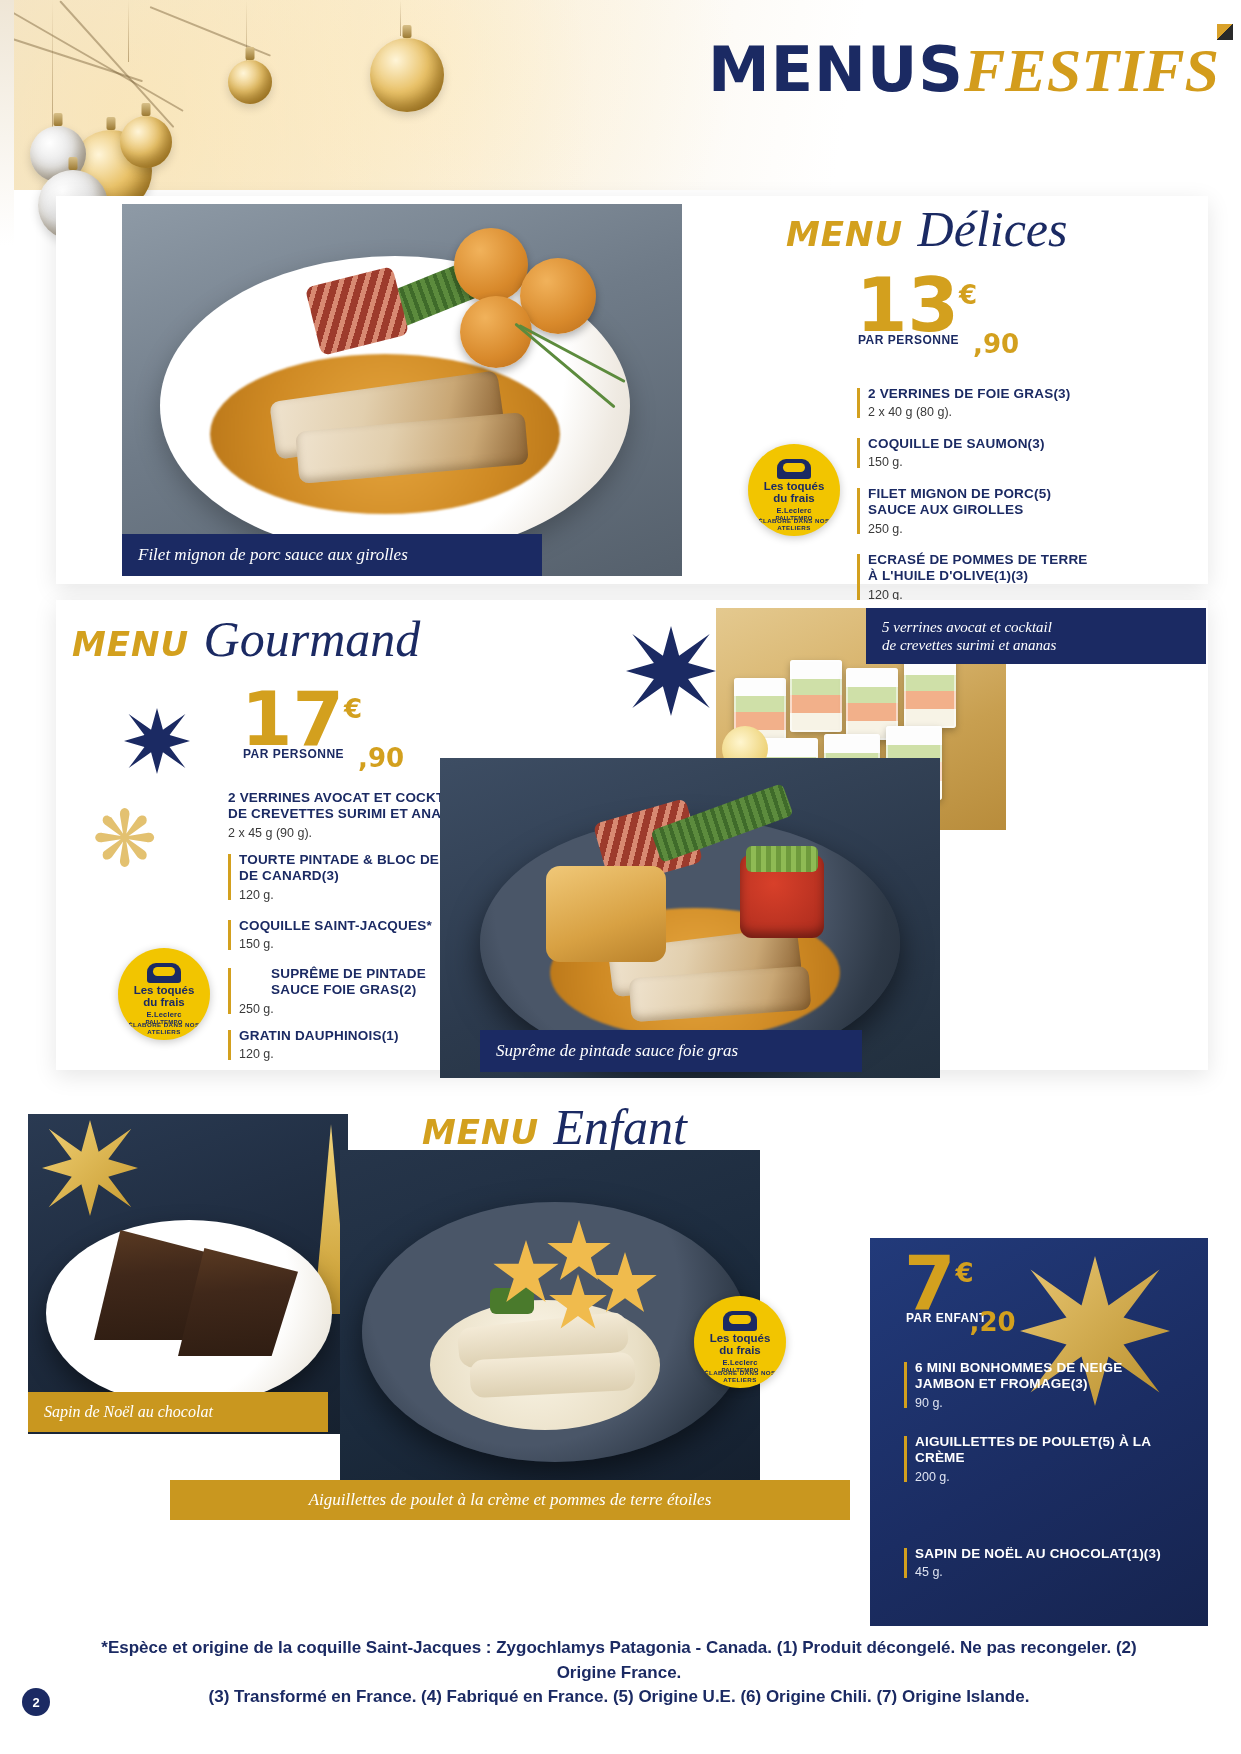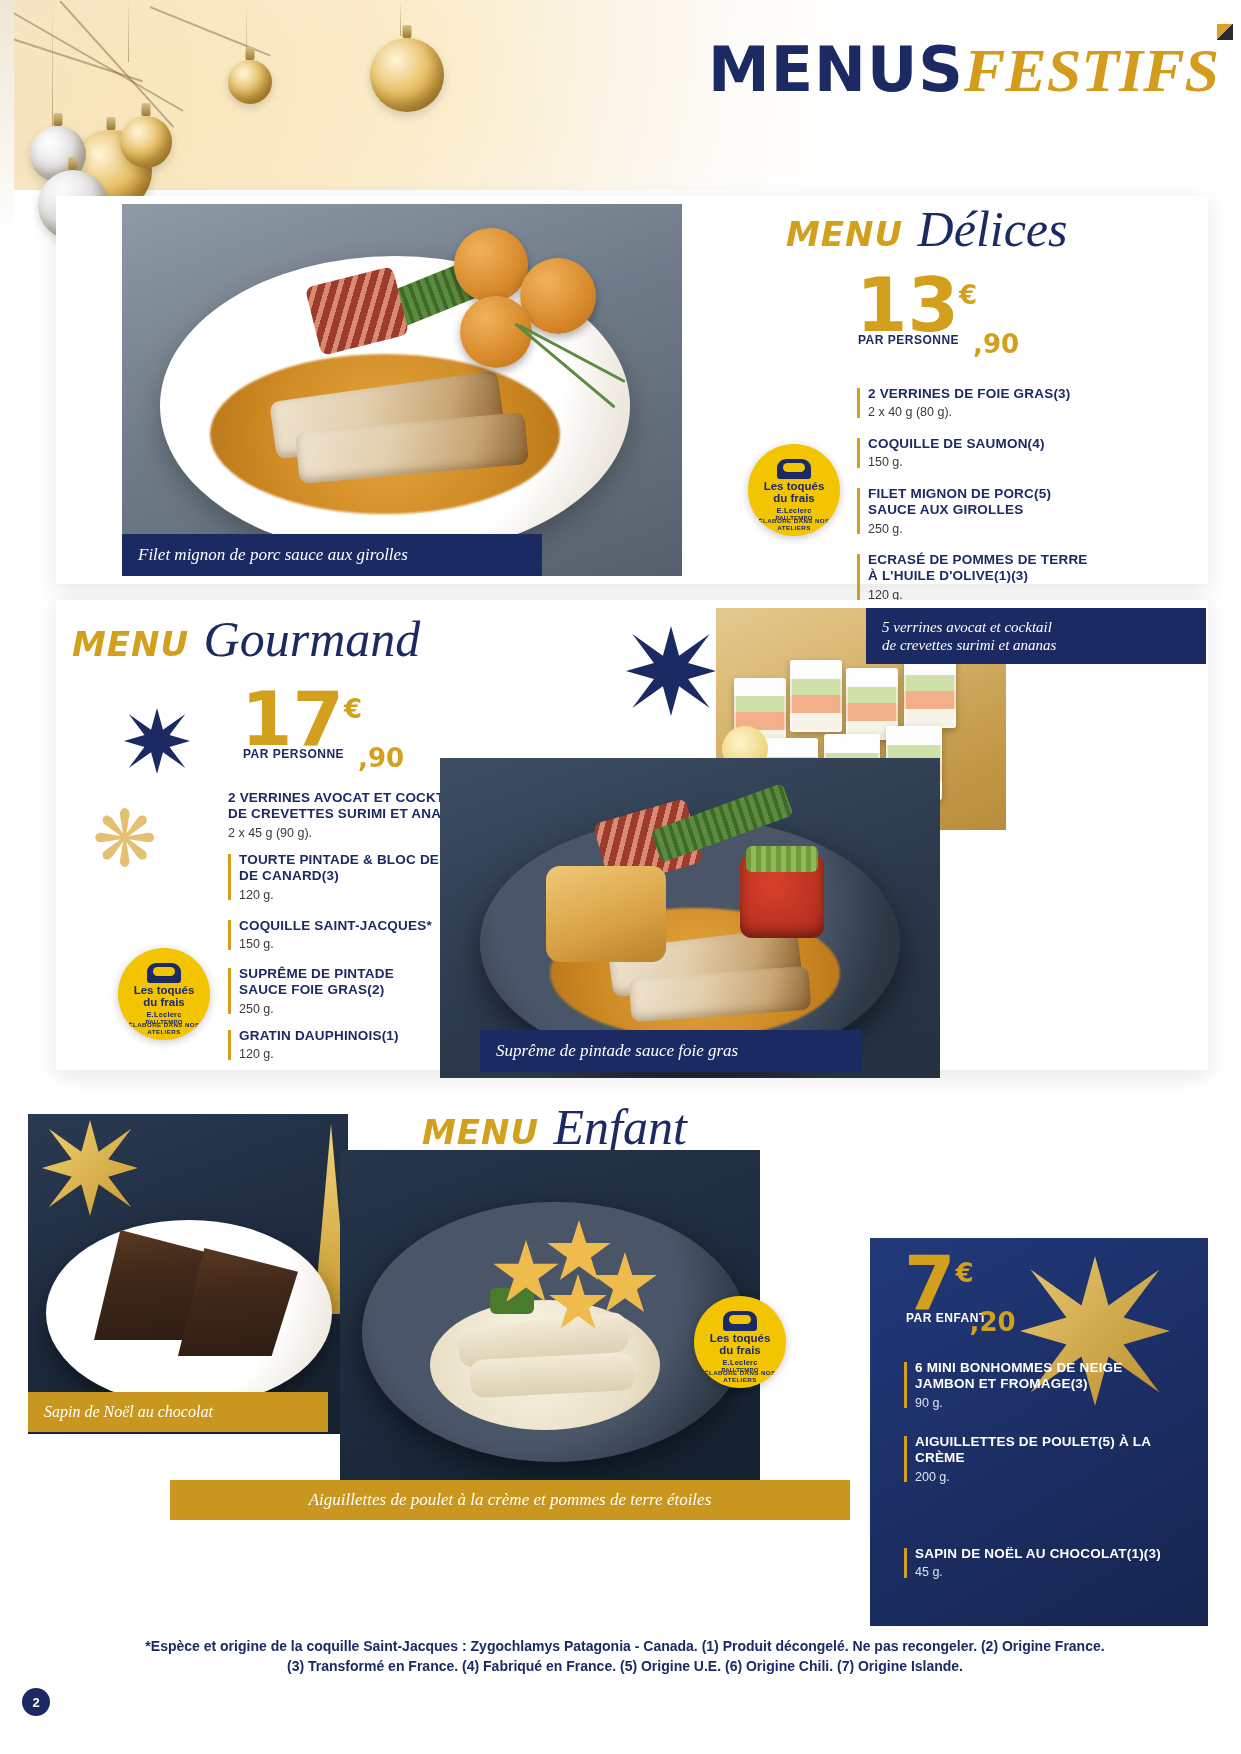--- a/index.html
+++ b/index.html
@@ -277,23 +277,23 @@
 
   
   .navy-block {
     position:absolute;
     background: linear-gradient(150deg,#223a7a 0%, #1b2d63 55%, #16244f 100%);
   }
 
   
   .footnotes {
     position:absolute;
-    left: 80px; top: 1636px; width: 1090px;
+    left: 74px; top: 1636px; width: 1090px;
     text-align:center;
-    font-size: 14px; font-weight: 700; color:#1b2a63; line-height:1.45;
+    font-size: 17px; font-weight: 700; color:#1b2a63; line-height:1.45;
   }
   .page-num {
     position:absolute; left: 22px; top: 1688px;
     width: 28px; height: 28px; border-radius:50%;
     background:#1b2a63; color:#fff; font-size:13px; font-weight:700;
     display:flex; align-items:center; justify-content:center;
   }
   .left-rail {
     position:absolute; left:0; top:0; width:14px; height:1754px;
     background:linear-gradient(#efe6d6, #ffffff 14%);
@@ -340,21 +340,21 @@
     <div class="price-wrap" style="left:800px; top:78px;">
       <span class="price-int" style="font-size:74px;">13</span><span class="price-eur" style="font-size:26px; vertical-align:top; position:relative; top:6px;">€</span><span class="price-cent" style="font-size:26px; position:relative; top:22px; left:-4px;">,90</span>
       <div class="price-sub" style="font-size:12px; margin-top:-4px; margin-left:2px;">PAR PERSONNE</div>
     </div>
 
     <div class="item" style="left:801px; top:190px; width:330px;">
       <div class="name" style="white-space:pre-line;">2 VERRINES DE FOIE GRAS(3)</div>
       <div class="qty">2 x 40 g (80 g).</div>
     </div>
     <div class="item" style="left:801px; top:240px; width:330px;">
-      <div class="name" style="white-space:pre-line;">COQUILLE DE SAUMON(4)</div>
+      <div class="name" style="white-space:pre-line;">COQUILLE DE SAUMON(3)</div>
       <div class="qty">150 g.</div>
     </div>
     <div class="item" style="left:801px; top:290px; width:340px;">
       <div class="name" style="white-space:pre-line;">FILET MIGNON DE PORC(5)
 SAUCE AUX GIROLLES</div>
       <div class="qty">250 g.</div>
     </div>
     <div class="item" style="left:801px; top:356px; width:340px;">
       <div class="name" style="white-space:pre-line;">ECRASÉ DE POMMES DE TERRE
 À L'HUILE D'OLIVE(1)(3)</div>
@@ -406,21 +406,21 @@
     <div class="item" style="left:172px; top:252px; width:320px;">
       <div class="name" style="white-space:pre-line;">TOURTE PINTADE &amp; BLOC DE FOIE GRAS
 DE CANARD(3)</div>
       <div class="qty">120 g.</div>
     </div>
     <div class="item" style="left:172px; top:318px; width:320px;">
       <div class="name">COQUILLE SAINT-JACQUES*</div>
       <div class="qty">150 g.</div>
     </div>
     <div class="item" style="left:172px; top:366px; width:320px;">
-      <div class="name" style="white-space:pre-line;">SUPRÊME DE PINTADE
+      <div class="name" style="white-space:pre-line;margin-left:32px;">SUPRÊME DE PINTADE
 SAUCE FOIE GRAS(2)</div>
       <div class="qty">250 g.</div>
     </div>
     <div class="item" style="left:172px; top:428px; width:320px;">
       <div class="name">GRATIN DAUPHINOIS(1)</div>
       <div class="qty">120 g.</div>
     </div>
 
     <div class="badge" style="left:62px; top:348px;">
       <div class="chef"></div>

